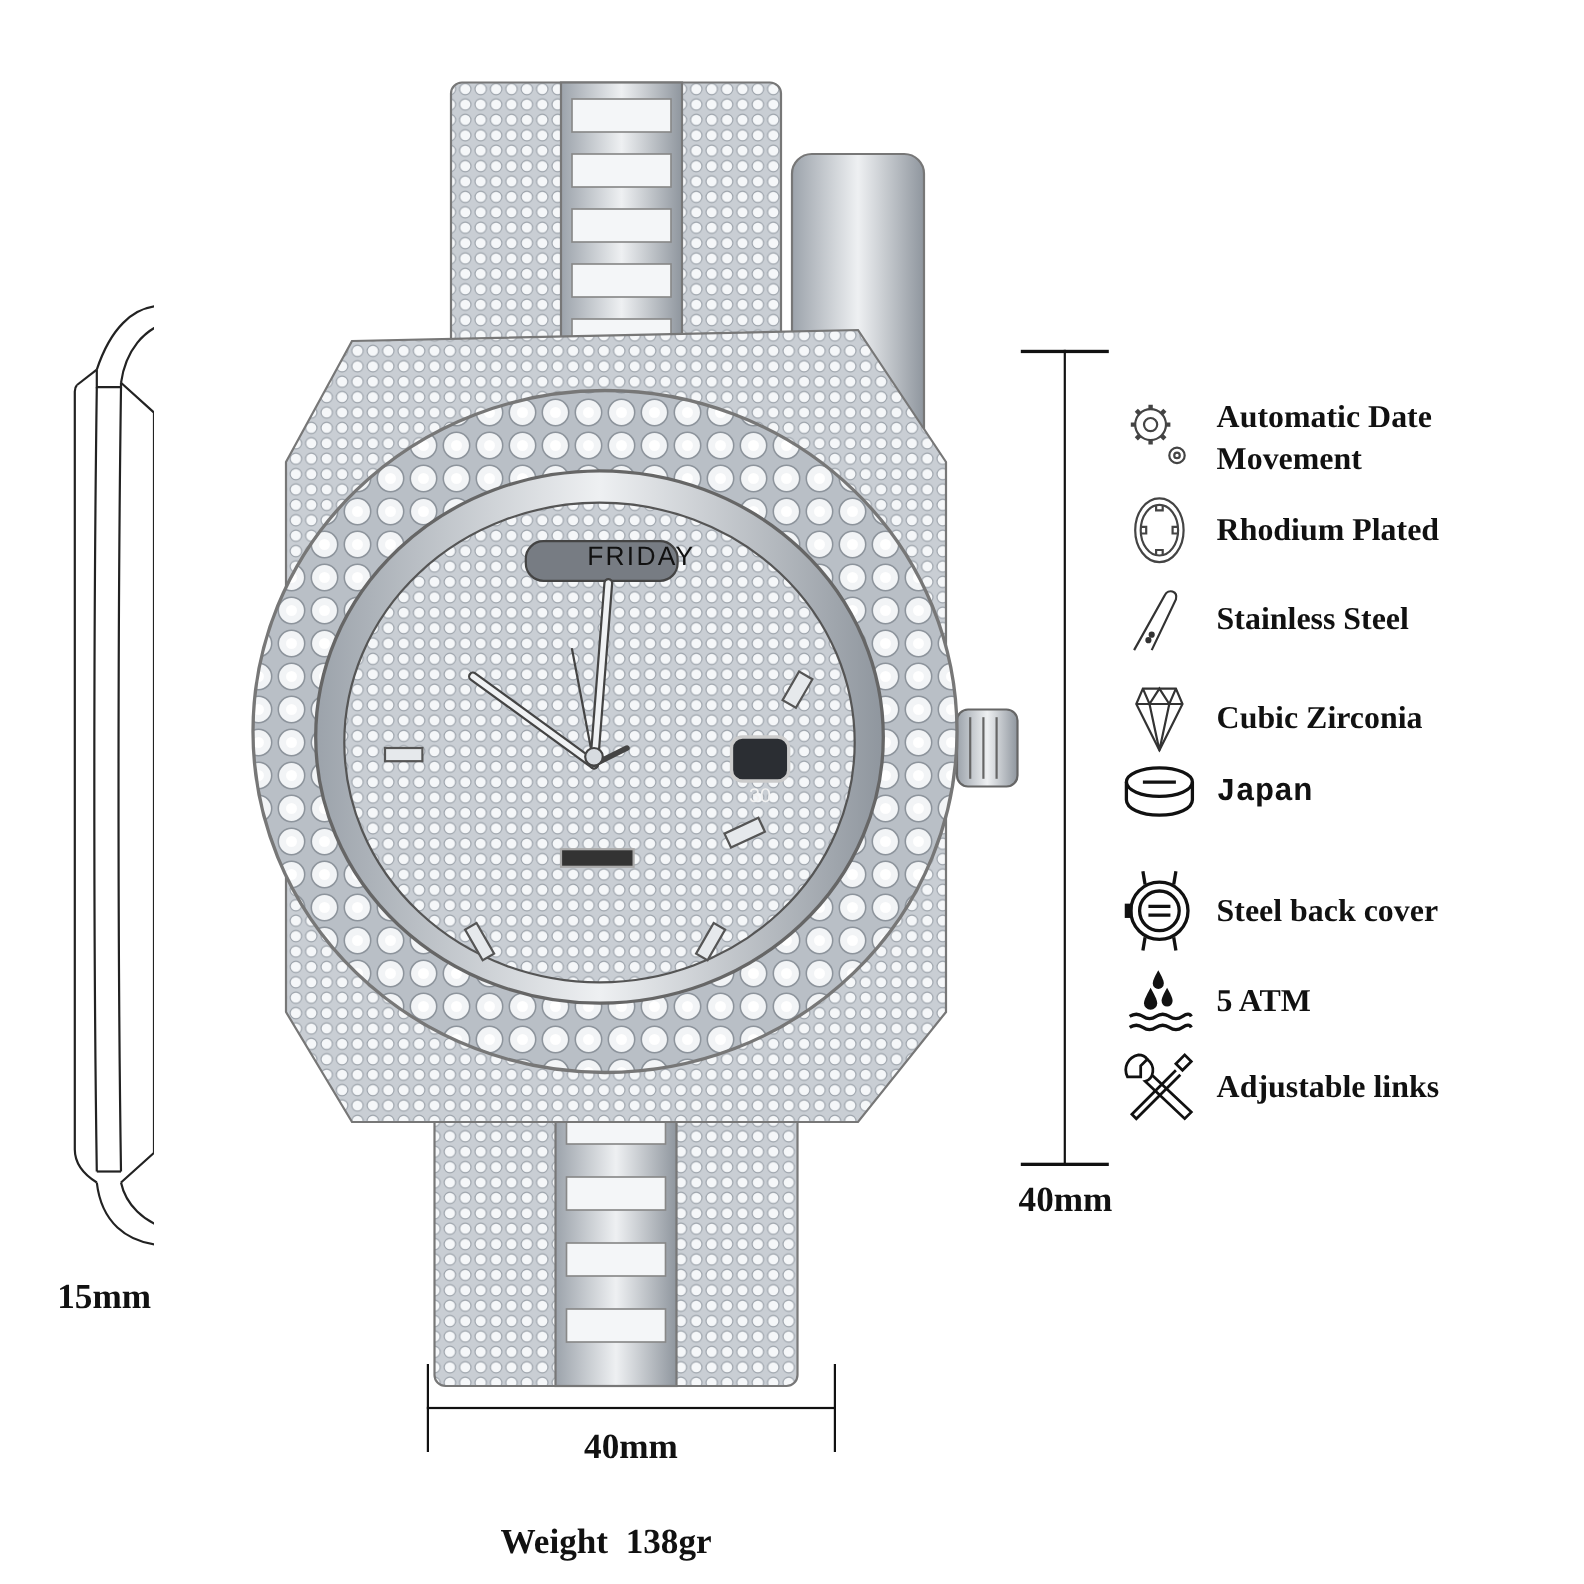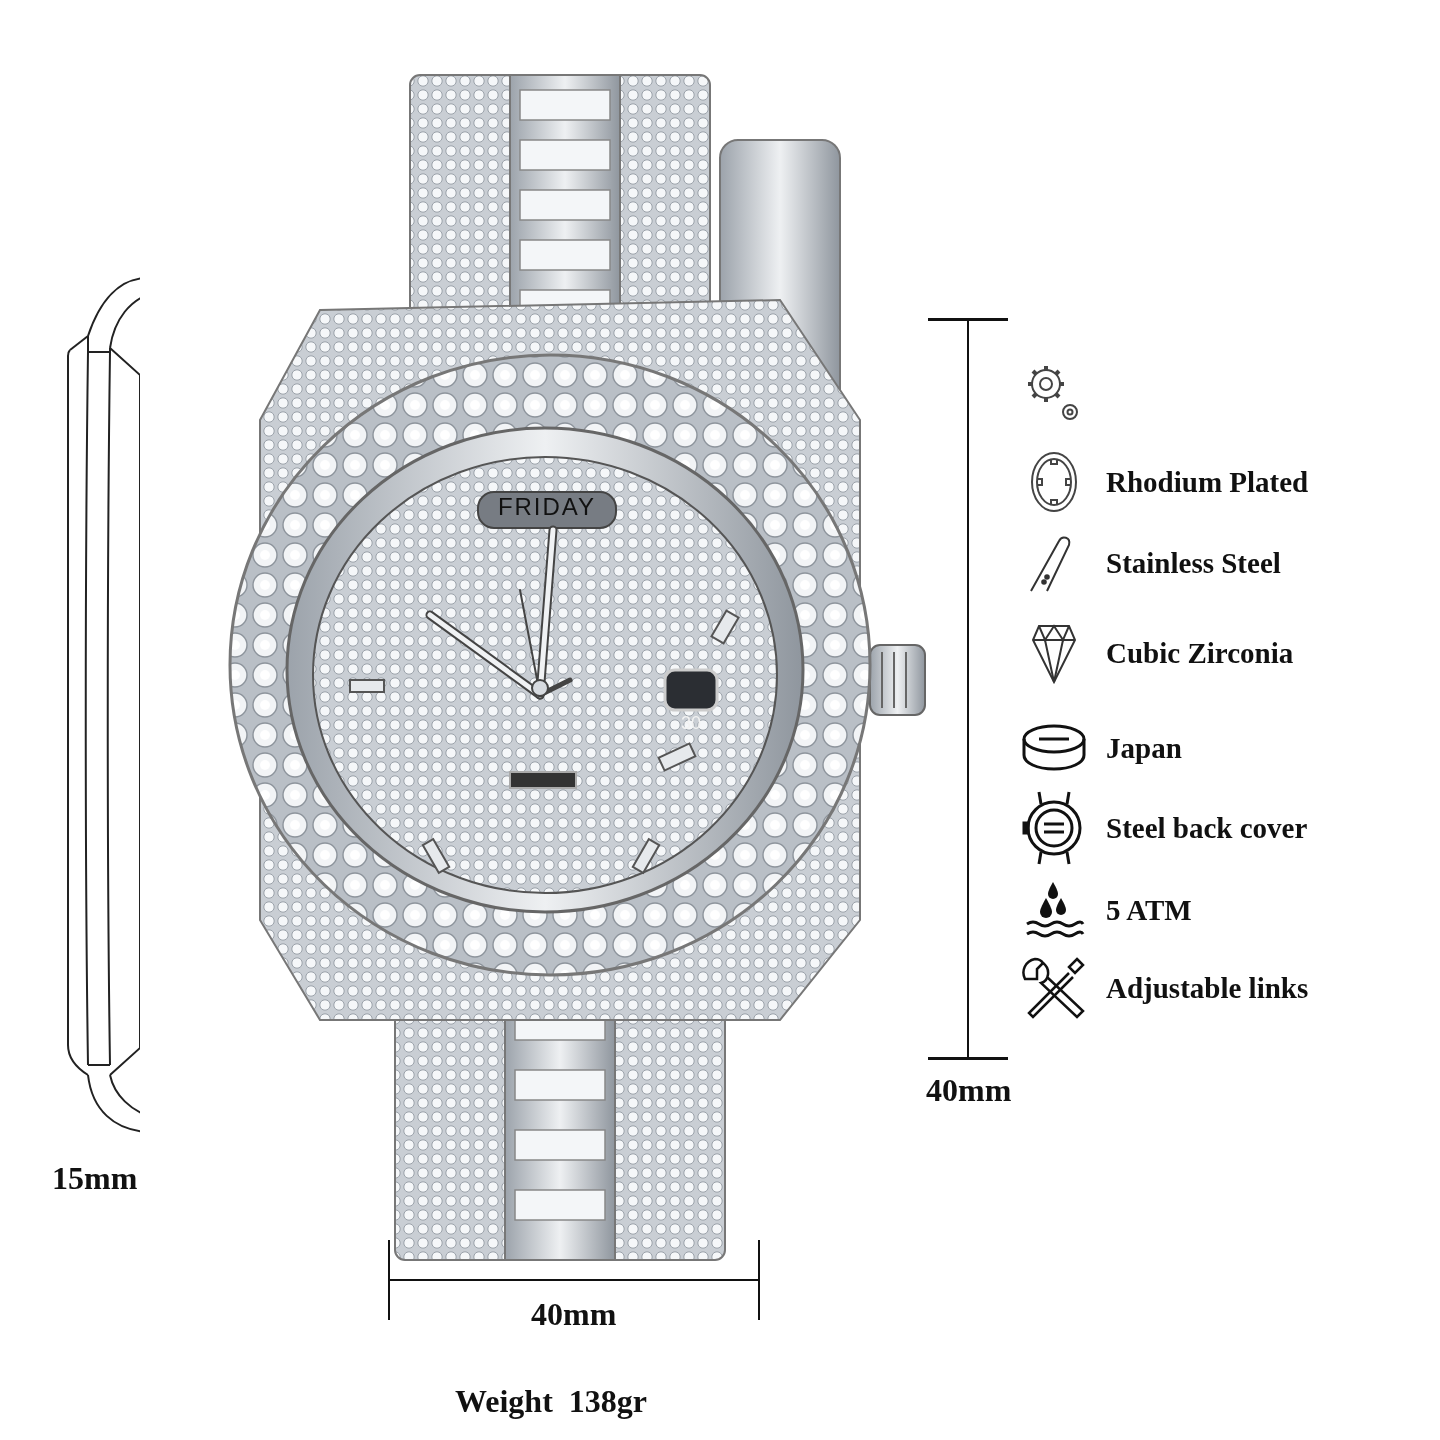--- a/index.html
+++ b/index.html
@@ -104,21 +104,21 @@
       <line x1="320" y1="635" x2="333" y2="470" stroke="#f0f2f4" stroke-width="5"></line>
       <line x1="320" y1="635" x2="210" y2="555" stroke-width="9"></line>
       <line x1="320" y1="635" x2="210" y2="555" stroke="#f0f2f4" stroke-width="5"></line>
       <line x1="320" y1="635" x2="350" y2="620" stroke-width="5"></line>
       <line x1="320" y1="635" x2="300" y2="530" stroke-width="2"></line>
     </g>
     <circle cx="320" cy="628" r="8" fill="#d7dbe0" stroke="#444" stroke-width="2"></circle>
   </svg>
 </div>
 
-<div class="abs" style="left:478px;top:493px;width:138px;text-align:center;font-family:'Liberation Sans',sans-serif;font-size:24px;letter-spacing:2px;color:#111;">FRIDAY</div>
+<div class="abs" style="left:478px;top:493px;width:138px;text-align:center;font-family:'Liberation Sans',sans-serif;font-size:24px;letter-spacing:2px;color:#111;padding-left:36px;">FRIDAY</div>
 <div class="abs" style="left:665px;top:673px;width:52px;text-align:center;font-family:'Liberation Sans',sans-serif;font-size:18px;color:#f2f2f2;margin-top:40px;">30</div>
 
 <div class="abs" style="left:928px;top:318px;width:80px;height:742px;">
   <div style="position:absolute;left:0;top:0;width:80px;height:3px;background:#111;"></div>
   <div style="position:absolute;left:39px;top:0;width:2px;height:742px;background:#111;"></div>
   <div style="position:absolute;left:0;bottom:0;width:80px;height:3px;background:#111;"></div>
 </div>
 <div class="abs label" style="left:926px;top:1072px;">40mm</div>
 
 <div class="abs" style="left:388px;top:1240px;width:372px;height:80px;">
@@ -141,20 +141,24 @@
           <line x1="36" y1="24" x2="40" y2="24"></line>
           <line x1="9" y1="11" x2="12" y2="14"></line>
           <line x1="32" y1="34" x2="35" y2="37"></line>
           <line x1="35" y1="11" x2="32" y2="14"></line>
           <line x1="12" y1="34" x2="9" y2="37"></line>
         </g>
       <circle cx="46" cy="52" r="7"></circle>
         <circle cx="46" cy="52" r="2.5"></circle>
     </svg>
   </div>
+  <div class="txt">
+    <div>Automatic Date</div>
+    <div>Movement</div>
+  </div>
 </div>
 
 <div class="feat" style="top:446px;">
   <div class="ico">
     <svg width="50" height="64" viewBox="0 0 50 64" fill="none" stroke="#444" stroke-width="2">
       <ellipse cx="25" cy="32" rx="22" ry="29"></ellipse>
         <ellipse cx="25" cy="32" rx="17" ry="23"></ellipse>
       <path d="M22 9 L22 14 L28 14 L28 9"></path>
         <path d="M22 55 L22 50 L28 50 L28 55"></path>
       <path d="M8 29 L13 29 L13 35 L8 35"></path>
@@ -180,21 +184,21 @@
     <svg width="46" height="62" viewBox="0 0 46 62" fill="none" stroke="#333" stroke-width="2">
       <path d="M8 4 L38 4 L44 18 L23 60 L2 18 Z"></path>
       <line x1="2" y1="18" x2="44" y2="18"></line>
       <path d="M8 4 L14 18 L23 4 L32 18 L38 4"></path>
       <path d="M14 18 L23 60 L32 18"></path>
     </svg>
   </div>
   <div class="txt">Cubic Zirconia</div>
 </div>
 
-<div class="feat" style="top:712px;">
+<div class="feat" style="top:684px;font-family:Liberation Mono, monospace;">
   <div class="ico">
     <svg width="66" height="50" viewBox="0 0 66 50" fill="none" stroke="#111" stroke-width="3">
       <ellipse cx="33" cy="16" rx="30" ry="13"></ellipse>
       <path d="M3 16 L3 32 C3 40 16 46 33 46 C50 46 63 40 63 32 L63 16"></path>
       <line x1="18" y1="16" x2="48" y2="16"></line>
     </svg>
   </div>
   <div class="txt">Japan</div>
 </div>
 

